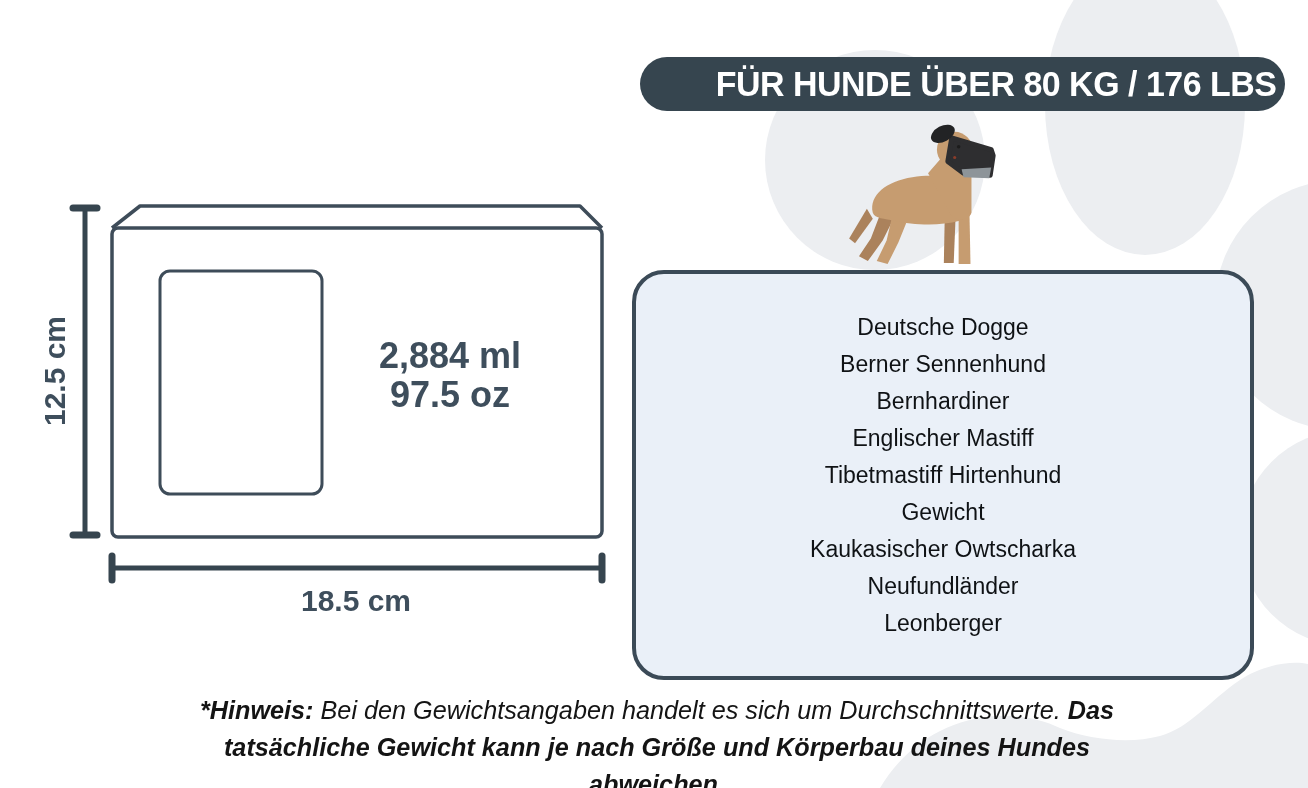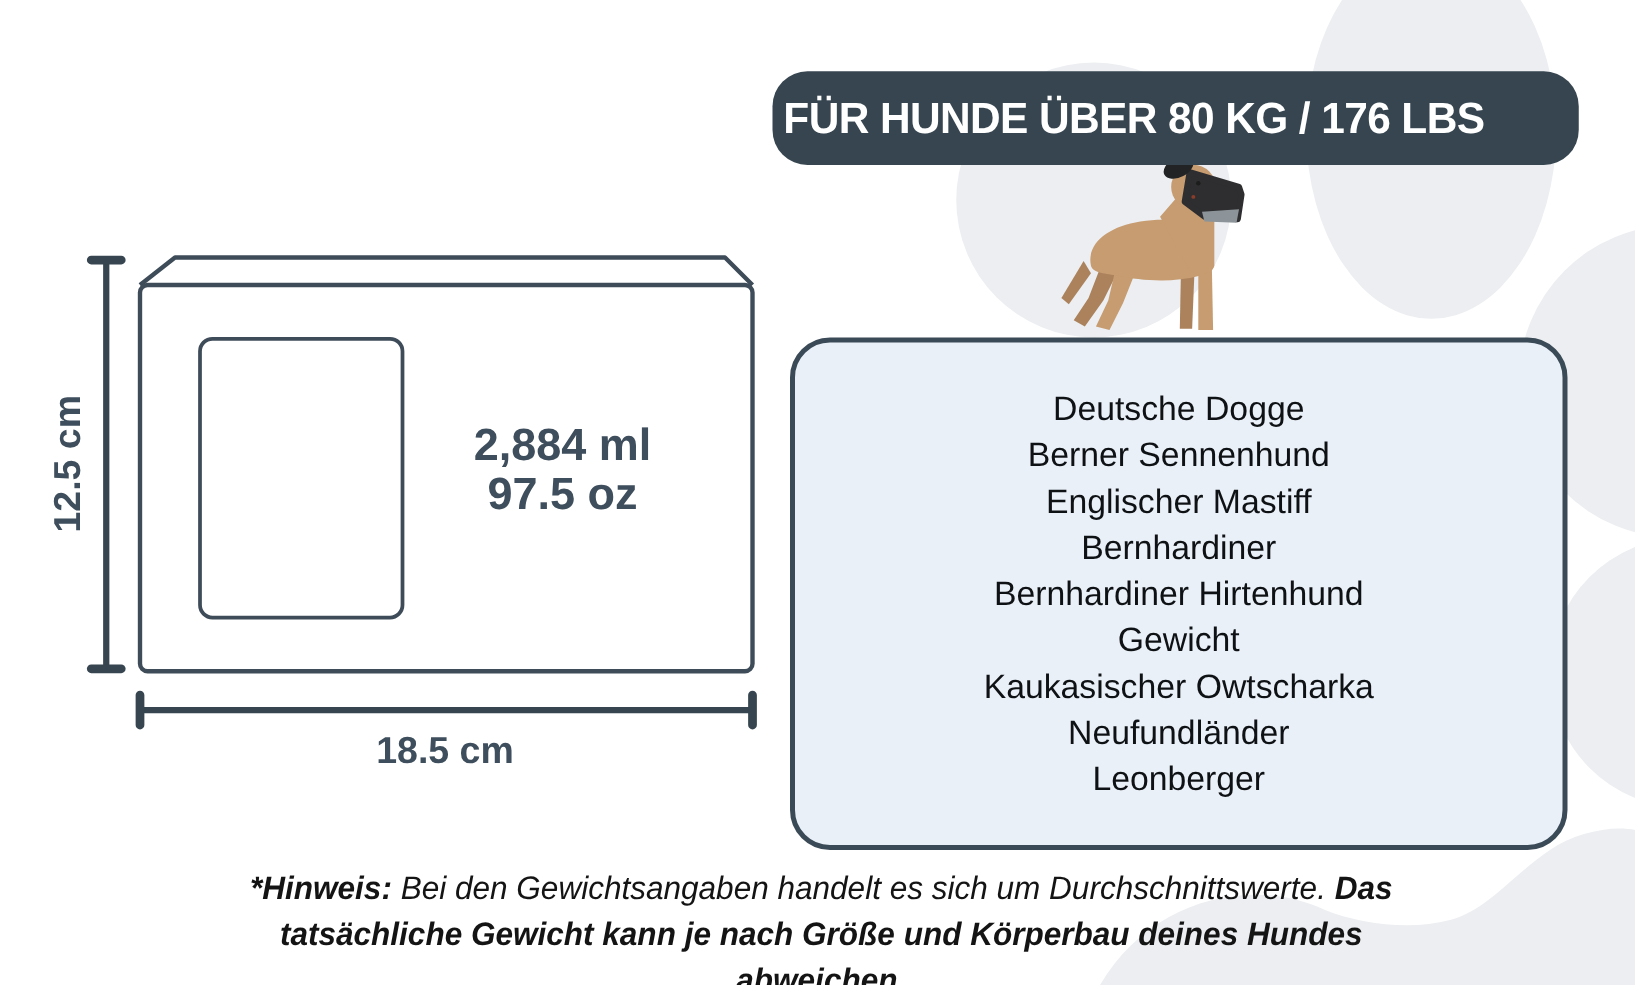--- a/index.html
+++ b/index.html
@@ -10,41 +10,41 @@
   
   .paw{position:absolute;background:#eceef1;border-radius:50%;z-index:0;}
   #paw-toe-top{left:1045px;top:-45px;width:200px;height:300px;}
   #paw-toe-right-a{left:1215px;top:180px;width:250px;height:250px;}
   #paw-toe-right-b{left:1240px;top:430px;width:216px;height:216px;}
   #paw-pad{position:absolute;left:860px;top:640px;z-index:0;}
   #dog-circle{left:765px;top:50px;width:220px;height:220px;}
 
   
   #banner{
-    position:absolute;left:618px;top:57px;width:645px;height:75px;
+    position:absolute;left:640px;top:57px;width:645px;height:54px;
     background:#36454f;border-radius:28px;z-index:2;
-    display:flex;align-items:center;justify-content:flex-start;
+    display:flex;align-items:center;justify-content:flex-end;
   }
   #banner span{
     color:#ffffff;font-weight:bold;font-size:35px;letter-spacing:-0.5px;
     transform:scaleX(0.97);white-space:nowrap;
   }
 
   
   #dog{position:absolute;left:843px;top:122px;z-index:1;}
 
   
   #breed-panel{
     position:absolute;left:632px;top:270px;width:622px;height:410px;
     box-sizing:border-box;background:#eaf0f8;border:4px solid #3b4a57;
     border-radius:32px;z-index:2;
     display:flex;flex-direction:column;align-items:center;justify-content:center;
   }
   .breed{
-    font-size:27px;line-height:37px;color:#0f1215;text-align:center;white-space:nowrap;
+    font-size:23px;line-height:37px;color:#0f1215;text-align:center;white-space:nowrap;
   }
 
   
   #diagram-svg{position:absolute;left:30px;top:190px;z-index:1;}
   .dim-label{
     position:absolute;color:#3e4e5c;font-weight:bold;font-size:30px;
     text-align:center;z-index:2;white-space:nowrap;
   }
   #height-label{left:-15px;top:354px;width:140px;transform:rotate(-90deg);}
   #width-label{left:186px;top:584px;width:340px;}
@@ -104,23 +104,23 @@
 
     <circle cx="117" cy="25" r="1.8" fill="#1c1c1c"></circle>
 
     <circle cx="113" cy="36" r="1.6" fill="#8a3c2a"></circle>
   </svg>
 
   <div id="breed-panel">
 
   <div class="breed">Deutsche Dogge</div>
       <div class="breed">Berner Sennenhund</div>
+      <div class="breed">Bernhardiner</div>
       <div class="breed">Englischer Mastiff</div>
-      <div class="breed">Bernhardiner</div>
-      <div class="breed">Bernhardiner Hirtenhund</div>
+      <div class="breed">Tibetmastiff Hirtenhund</div>
       <div class="breed">Gewicht</div>
       <div class="breed">Kaukasischer Owtscharka</div>
       <div class="breed">Neufundländer</div>
       <div class="breed">Leonberger</div>
     </div>
 
   <svg id="diagram-svg" width="620" height="440" viewBox="0 0 620 440">
 
     <path d="M 82 38 L 110 16 L 550 16 L 572 38" fill="#ffffff" stroke="#3e4c59" stroke-width="3.5" stroke-linejoin="round"></path>
 

